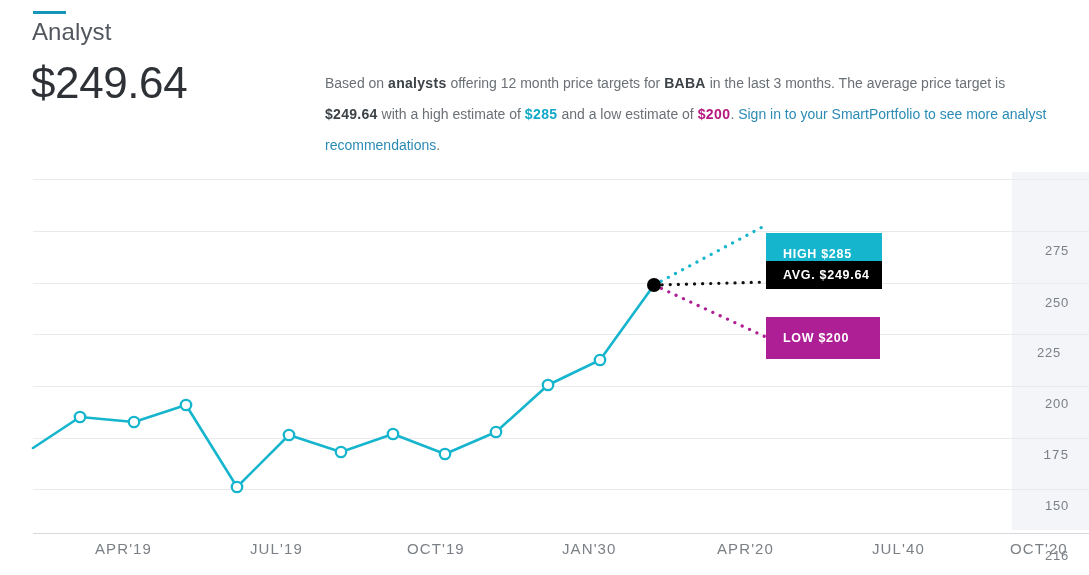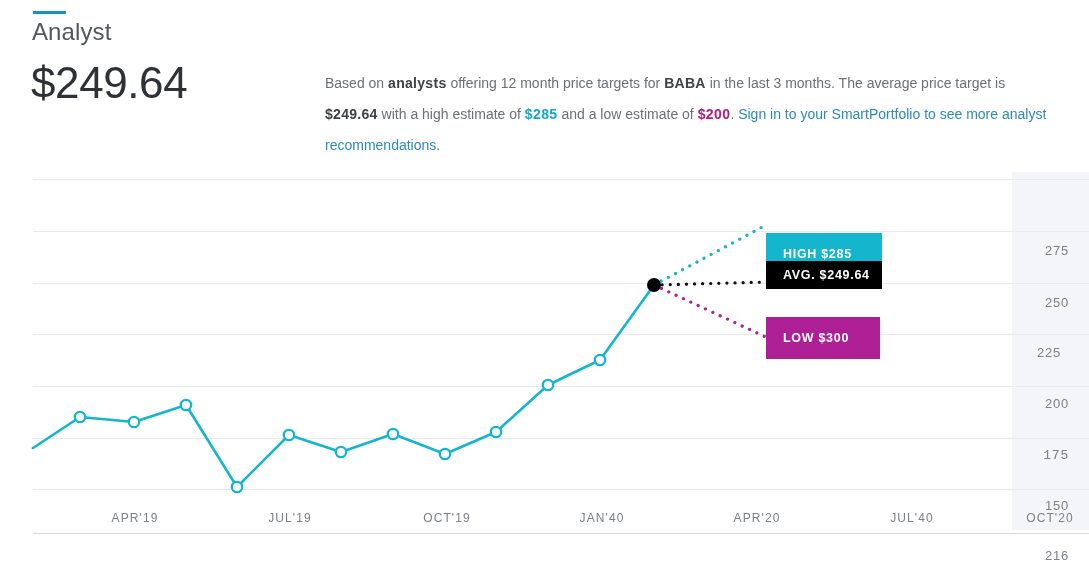--- a/index.html
+++ b/index.html
@@ -115,25 +115,24 @@
     position: absolute;
     font-size: 13px;
     color: #7b8086;
     letter-spacing: 0.8px;
     text-align: right;
     width: 40px;
     margin-top: 36px;
   }
   .x-label {
     position: absolute;
-    top: 511px;
-    font-size: 12px;
+    top: 540px;
+    font-size: 15px;
     color: #7b8086;
     letter-spacing: 1.1px;
-    text-align: center;
     width: 80px;
   }
 </style>
 </head>
 <body>
 
 <div id="page">
 
   <div id="accent-bar"></div>
   <div id="panel-title">Analyst</div>
@@ -177,31 +176,31 @@
       <line x1="654" y1="285" x2="768" y2="224" stroke="#15b5cd" stroke-width="3.2" stroke-linecap="round" stroke-dasharray="0.1 8"></line>
       <line x1="654" y1="285" x2="768" y2="282" stroke="#111111" stroke-width="3.2" stroke-linecap="round" stroke-dasharray="0.1 8"></line>
       <line x1="654" y1="285" x2="768" y2="338" stroke="#ae1f95" stroke-width="3.2" stroke-linecap="round" stroke-dasharray="0.1 8"></line>
 
       <circle cx="654" cy="285" r="7" fill="#000000"></circle>
     </svg>
   </div>
 
   <div class="callout" id="callout-high">HIGH $285</div>
   <div class="callout" id="callout-avg">AVG. $249.64</div>
-  <div class="callout" id="callout-low">LOW $300</div>
+  <div class="callout" id="callout-low">LOW $200</div>
 
   <div class="y-label" style="left:1029px; top:207px;">275</div>
   <div class="y-label" style="left:1029px; top:259px;">250</div>
   <div class="y-label" style="left:1029px; top:309px;text-align:center;">225</div>
   <div class="y-label" style="left:1029px; top:360px;">200</div>
   <div class="y-label" style="left:1029px; top:412px;font-family:Liberation Mono, monospace;">175</div>
   <div class="y-label" style="left:1029px; top:462px;">150</div>
   <div class="y-label" style="left:1029px; top:512px;">216</div>
 
   <div class="x-label" style="left:95px;">APR'19</div>
   <div class="x-label" style="left:250px;">JUL'19</div>
   <div class="x-label" style="left:407px;">OCT'19</div>
-  <div class="x-label" style="left:562px;">JAN'40</div>
+  <div class="x-label" style="left:562px;">JAN'30</div>
   <div class="x-label" style="left:717px;">APR'20</div>
   <div class="x-label" style="left:872px;">JUL'40</div>
   <div class="x-label" style="left:1010px;">OCT'20</div>
 
 </div>
 
 </body></html>

